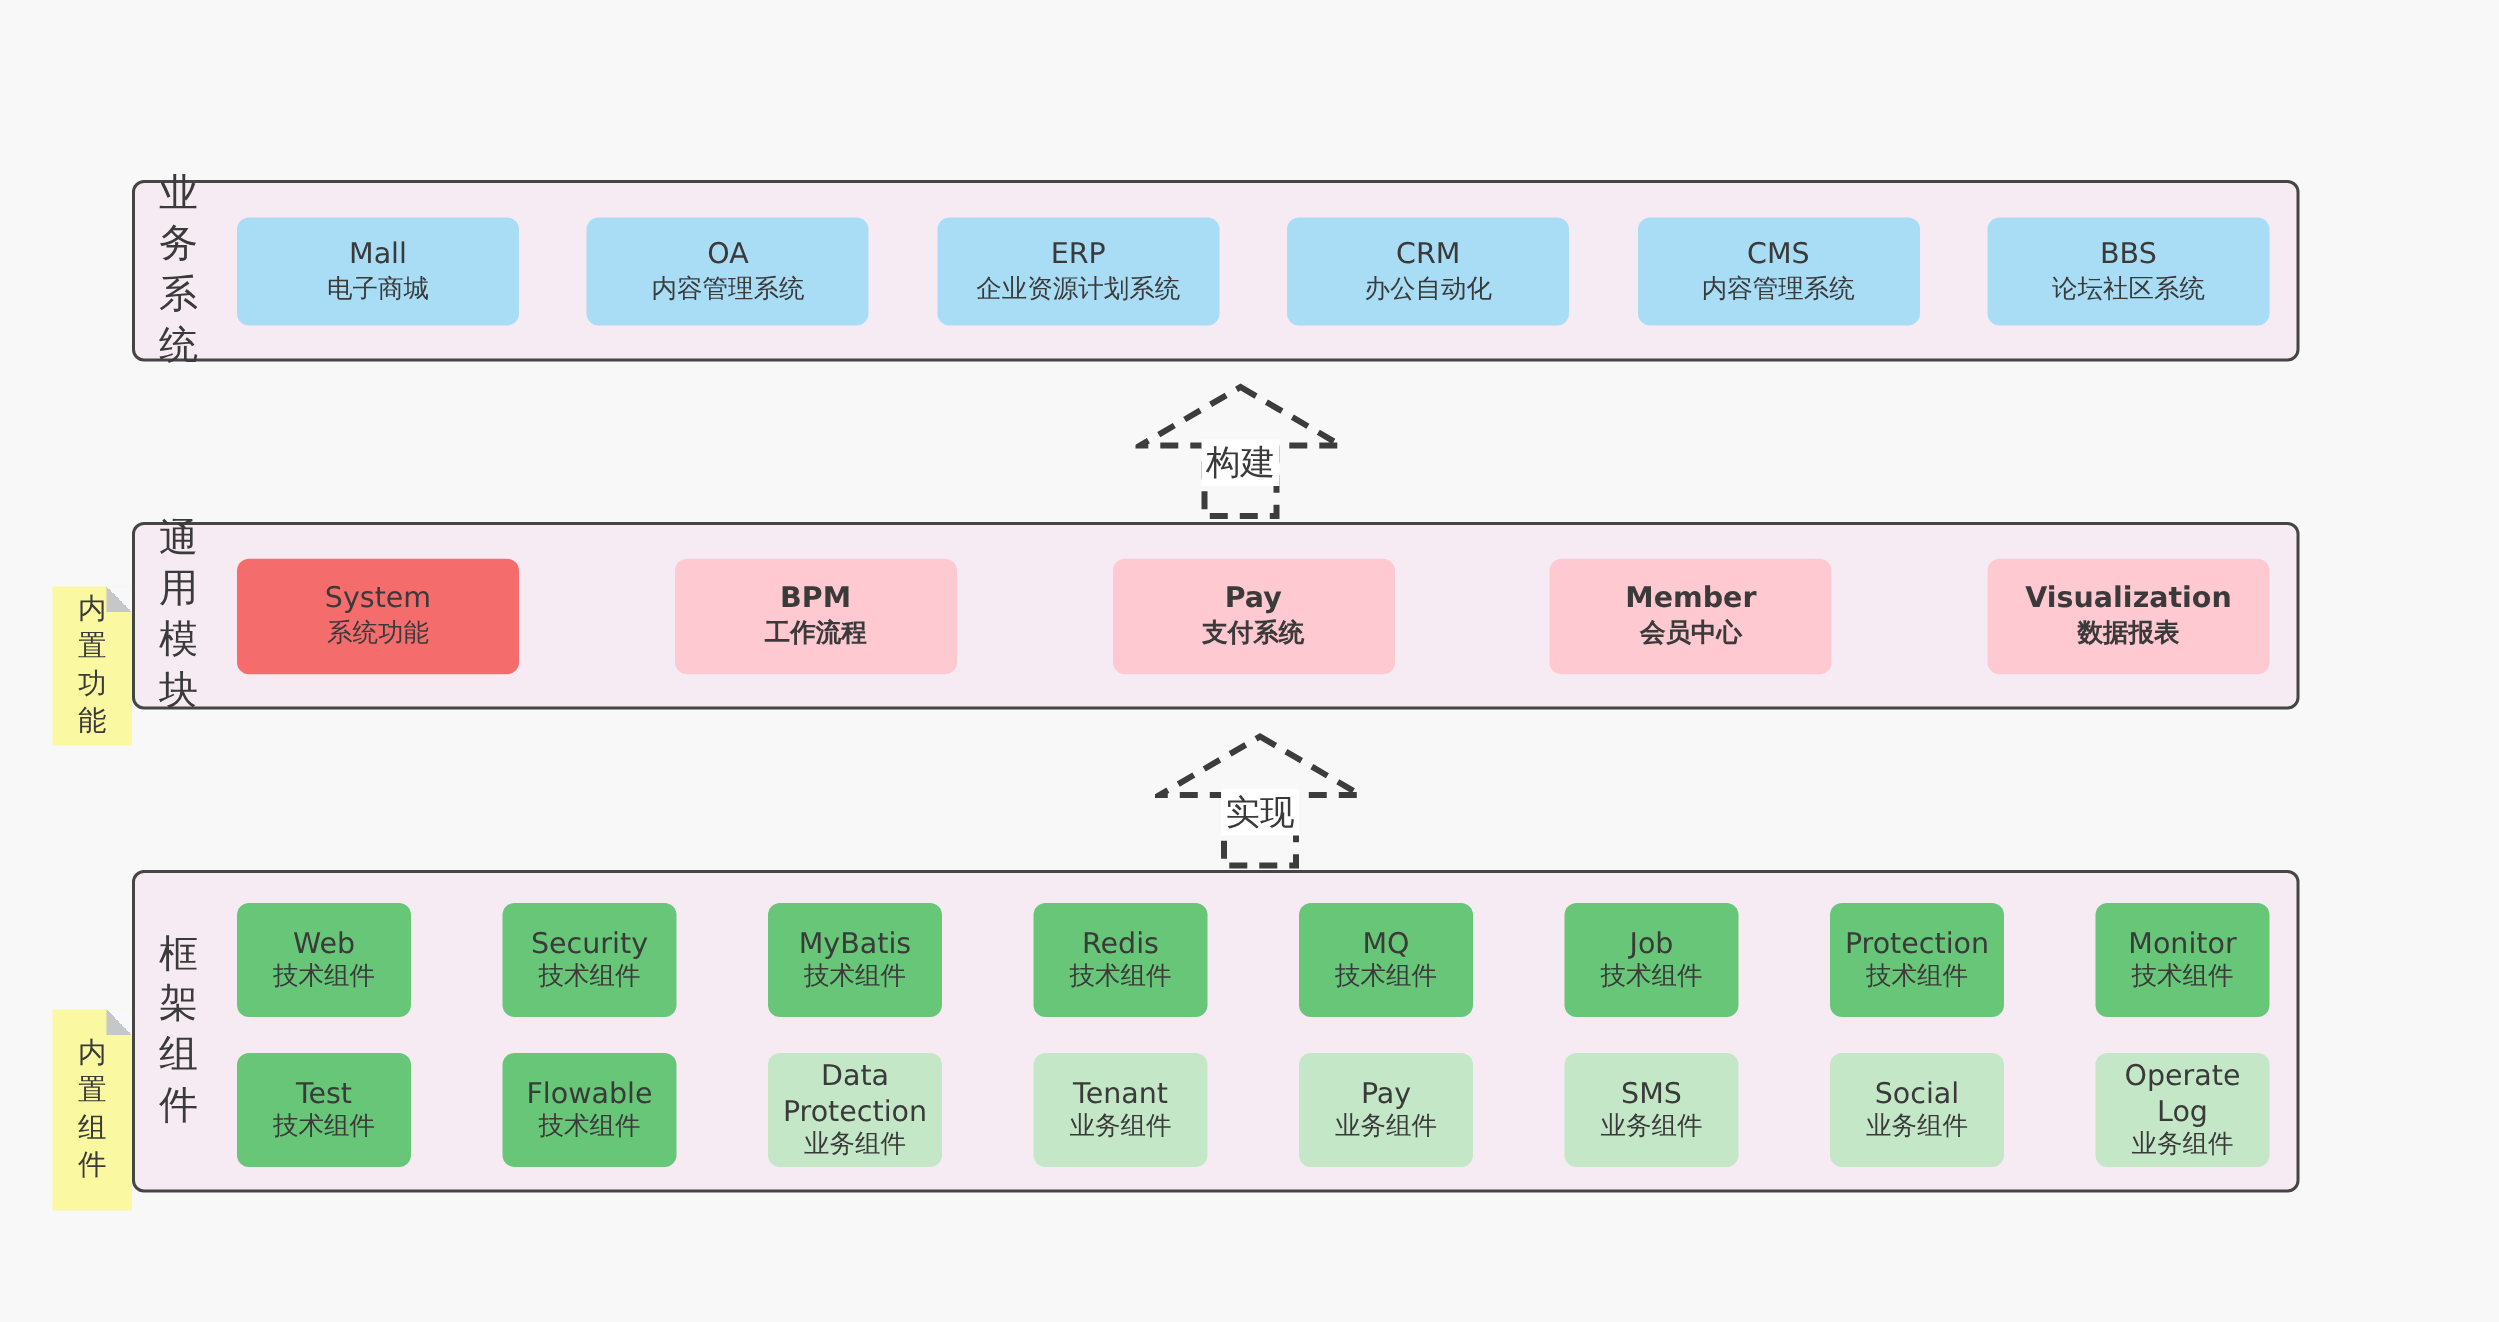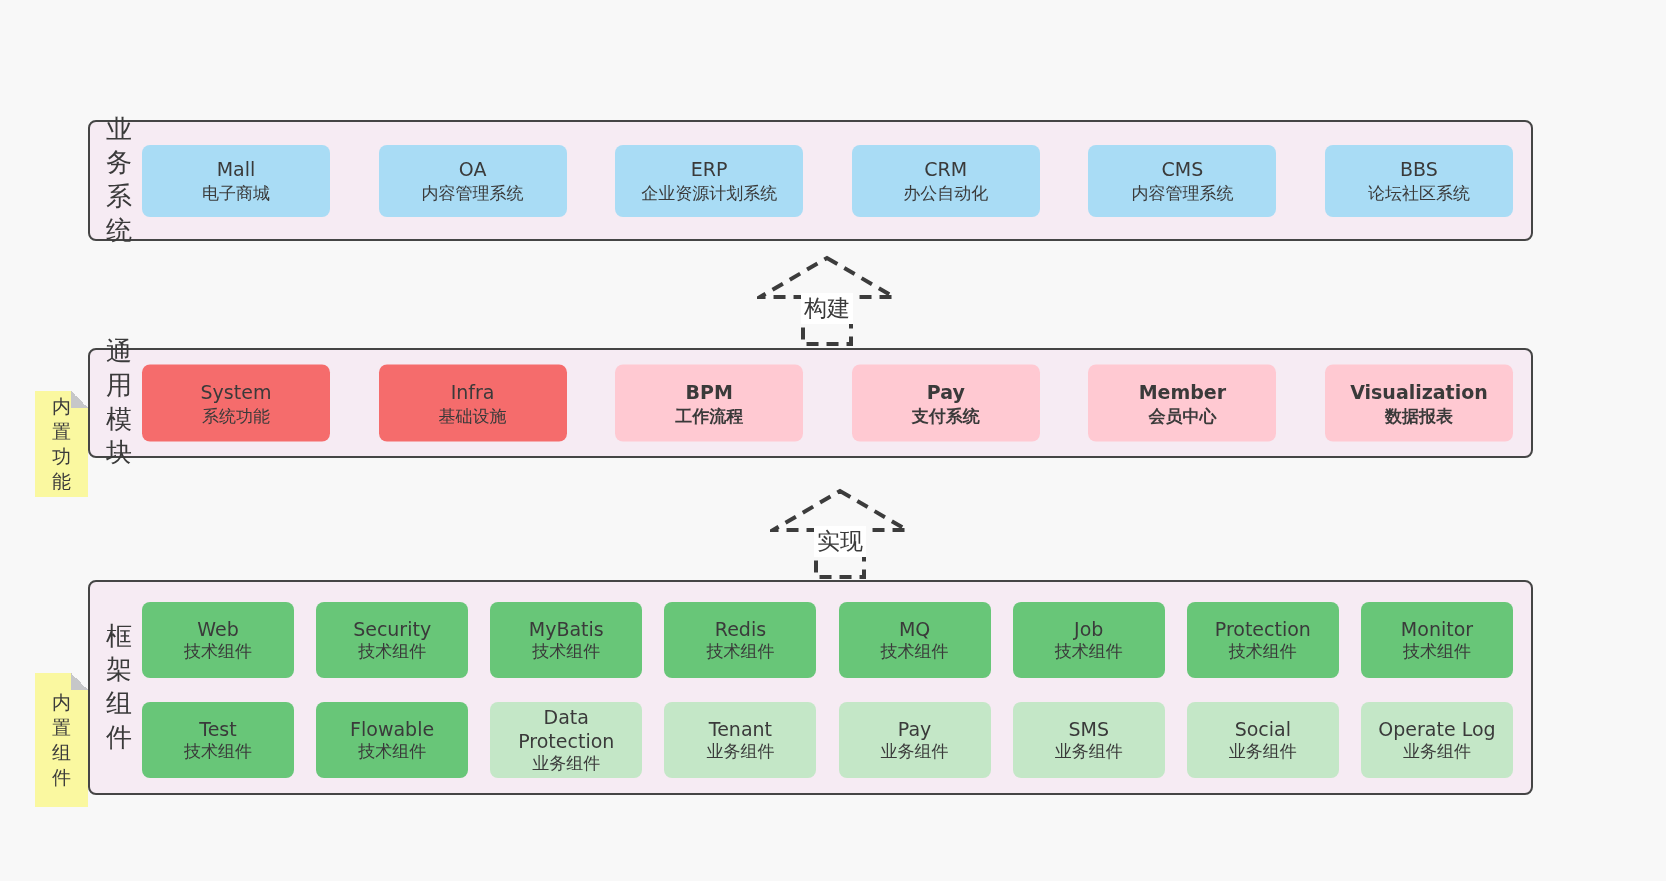--- a/index.html
+++ b/index.html
@@ -6,44 +6,44 @@
   body{
     width:1666px;height:881px;position:relative;overflow:hidden;
     background:#f8f8f8;color:#3a3a3a;
     font-family:"DejaVu Sans","Liberation Sans",sans-serif;
   }
   .panel{
     position:absolute;left:88px;width:1445px;box-sizing:border-box;
     background:#f6ebf3;border:2px solid #454545;border-radius:8px;
   }
   #panel-business{top:120px;height:121px;}
-  #panel-common{top:348px;height:110px;}
+  #panel-common{top:348px;height:125px;}
   #panel-framework{top:580px;height:215px;}
   .panel-label{
     position:absolute;left:15px;top:50%;transform:translateY(-50%);
     width:28px;font-size:26px;line-height:1.3;text-align:center;
     word-break:break-all;white-space:normal;
   }
   .box-row{
-    position:absolute;left:52px;right:18px;
+    position:absolute;left:68px;right:18px;
     display:flex;justify-content:space-between;align-items:flex-start;
   }
   .row-mid{top:50%;transform:translateY(-50%);}
   #fw-row-1{top:20px;}
   #fw-row-2{top:120px;}
   .box{
     box-sizing:border-box;border-radius:8px;padding:2px 8px;
     display:flex;flex-direction:column;align-items:center;justify-content:center;
     text-align:center;line-height:1.32;
   }
   .box .en{font-size:19px;}
   .box .zh{font-size:17px;}
   .wide{width:188px;height:72px;}
   .wide2{width:188px;height:77px;}
-  .narrow{width:152px;height:76px;line-height:1.22;}
+  .narrow{width:116px;height:76px;line-height:1.22;}
   .blue{background:#a9dcf5;}
   .red{background:#f56c6c;}
   .pink{background:#ffc9d2;font-weight:bold;}
   .green{background:#68c678;}
   .lightgreen{background:#c4e7c7;}
   .sticky-note{
     position:absolute;left:35px;width:53px;background:#faf8a0;margin-top:25px;
   }
   #note-common{top:366px;height:106px;}
   #note-framework{top:648px;height:134px;}
@@ -109,24 +109,20 @@
   <span class="fold"></span>
   <span class="note-text">内置功能</span>
 </div>
 <div class="panel" id="panel-common">
   <div class="panel-label">通用模块</div>
   <div class="box-row row-mid">
     <div class="box wide2 red">
       <span class="en">System</span>
       <span class="zh">系统功能</span>
     </div>
-    <div class="box wide2 red">
-      <span class="en">Infra</span>
-      <span class="zh">基础设施</span>
-    </div>
     <div class="box wide2 pink">
       <span class="en">BPM</span>
       <span class="zh">工作流程</span>
     </div>
     <div class="box wide2 pink">
       <span class="en">Pay</span>
       <span class="zh">支付系统</span>
     </div>
     <div class="box wide2 pink">
       <span class="en">Member</span>

